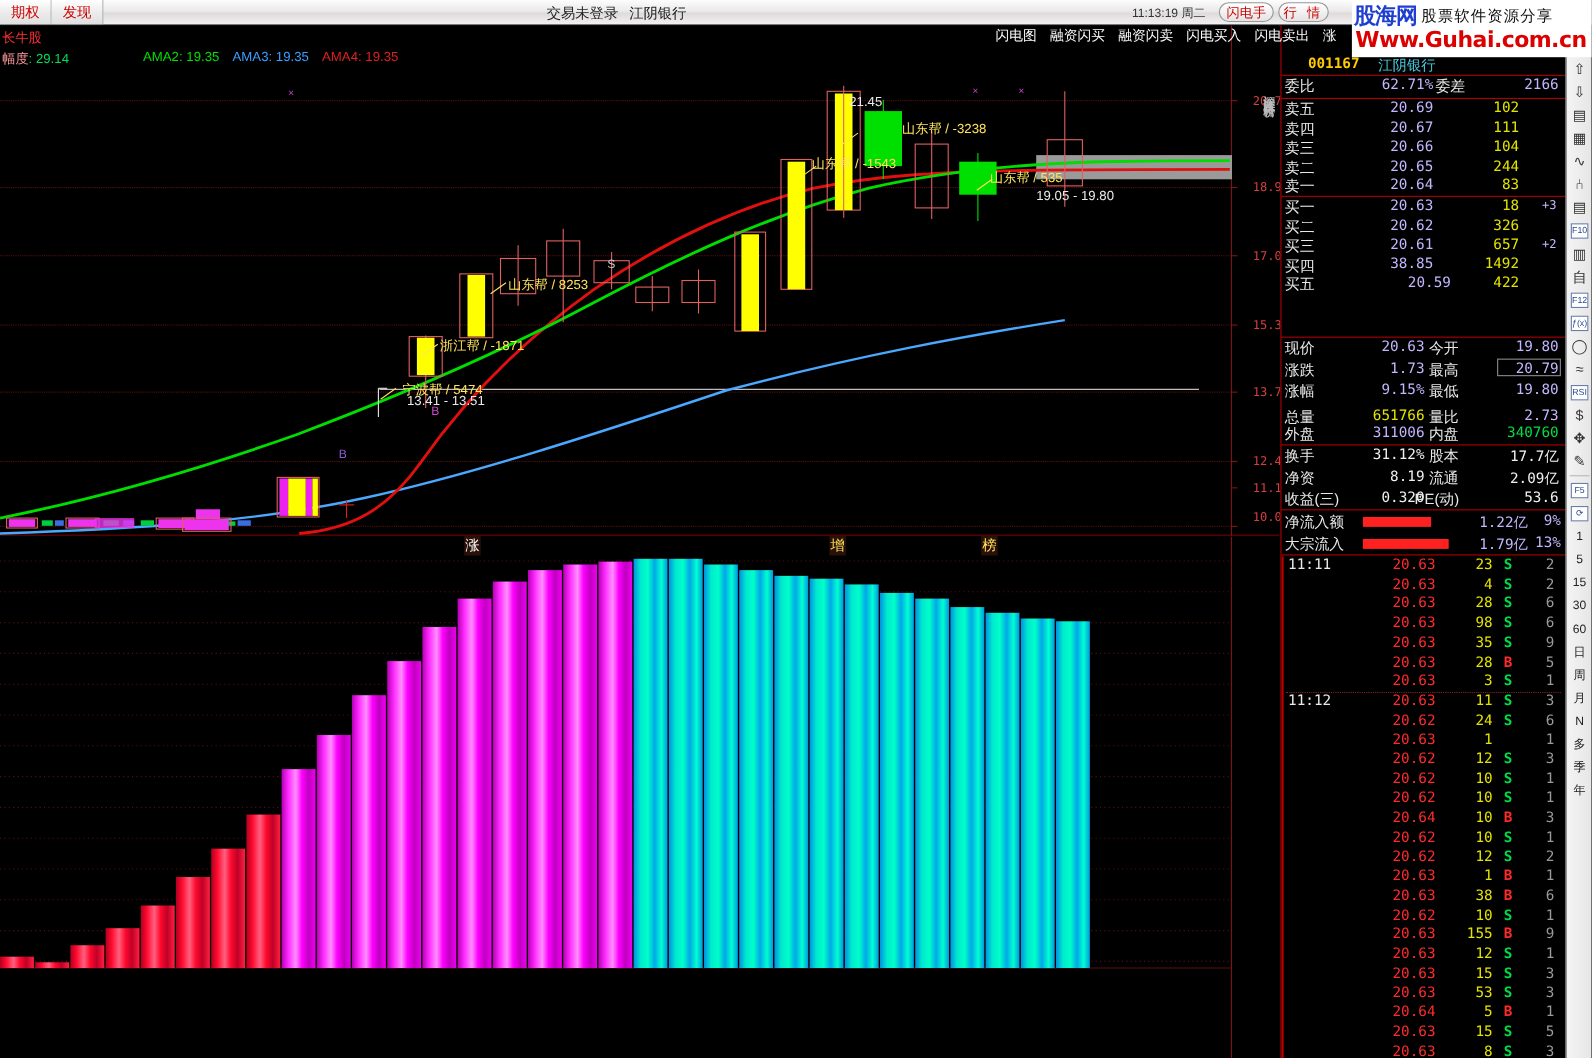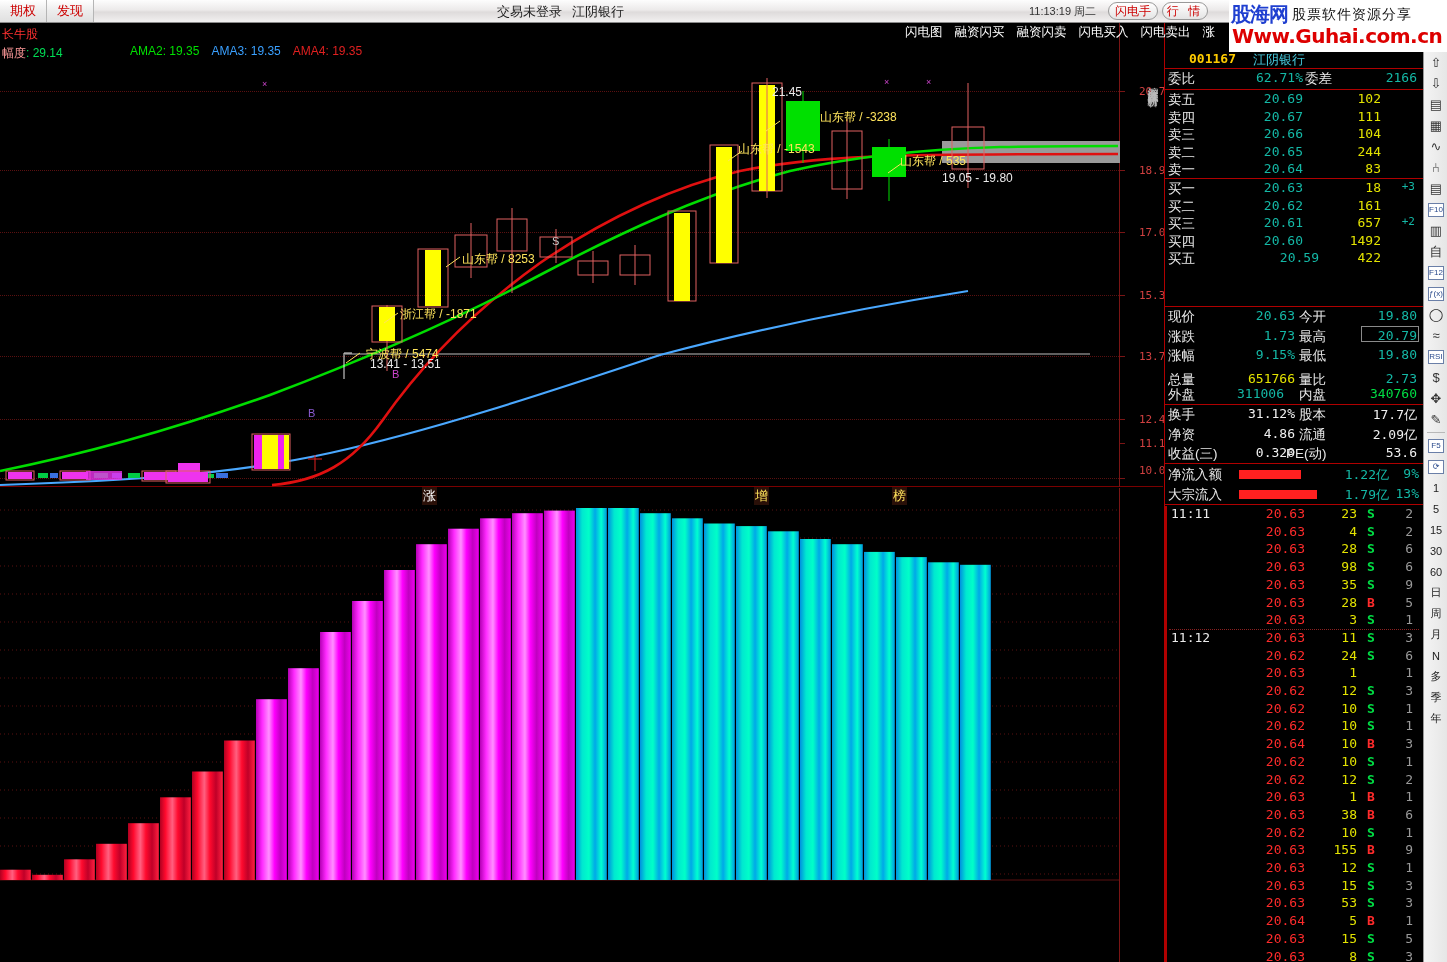--- a/index.html
+++ b/index.html
@@ -141,21 +141,21 @@
   }
   #q-code{ position:absolute; left:24px; top:0; color:#ffcc00; font-weight:bold;
            font-size:13px; font-family:"DejaVu Sans Mono",monospace;}
   #q-name{ position:absolute; left:88px; top:0; color:#46c8dc; font-size:13px;}
 
   .qrow{
     position:absolute; left:0; width:258px; height:17px; font-size:13px;
   }
   .q-lbl{ position:absolute; left:3px; color:#e8e8e8; font-size:13.5px; }
   .q-val{ position:absolute; text-align:right; font-family:"DejaVu Sans Mono",monospace; }
-  .red{color:#14b8a6;} .yel{color:#e3e300;} .grn{color:#00dd44;}
+  .red{color:#c4b5fd;} .yel{color:#e3e300;} .grn{color:#00dd44;}
   .wht{color:#f0f0f0;}
 
   .hr-red{ position:absolute; left:0; width:258px; height:1px; background:#b00000; }
 
   .q-lbl2{ position:absolute; color:#e8e8e8; font-size:13.5px; }
 
   
   #q-highlight-box{
     position:absolute; left:196px; width:58px; height:16px;
     border:1px solid #8a8a8a;
@@ -540,32 +540,32 @@
   <div id="bids">
       <div class="qrow" style="top: 157px;">
         <span class="q-lbl">买一</span>
         <span class="q-val red" style="left:60px;width:78px">20.63</span>
         <span class="q-val yel" style="left:140px;width:76px">18</span>
         <span class="q-val red" style="left:220px;width:30px;font-size:11px">+3</span>
       </div>
       <div class="qrow" style="top: 174.6px;">
         <span class="q-lbl">买二</span>
         <span class="q-val red" style="left:60px;width:78px">20.62</span>
-        <span class="q-val yel" style="left:140px;width:76px">161</span>
+        <span class="q-val yel" style="left:140px;width:76px">326</span>
         <span class="q-val red" style="left:220px;width:30px;font-size:11px"></span>
       </div>
       <div class="qrow" style="top: 192.2px;">
         <span class="q-lbl">买三</span>
         <span class="q-val red" style="left:60px;width:78px">20.61</span>
         <span class="q-val yel" style="left:140px;width:76px">657</span>
         <span class="q-val red" style="left:220px;width:30px;font-size:11px">+2</span>
       </div>
       <div class="qrow" style="top: 209.8px;">
         <span class="q-lbl">买四</span>
-        <span class="q-val red" style="left:60px;width:78px">20.60</span>
+        <span class="q-val red" style="left:60px;width:78px">38.85</span>
         <span class="q-val yel" style="left:140px;width:76px">1492</span>
         <span class="q-val red" style="left:220px;width:30px;font-size:11px"></span>
       </div>
       <div class="qrow" style="top: 227.4px;">
         <span class="q-lbl">买五</span>
         <span class="q-val red" style="left:76px;width:78px">20.59</span>
         <span class="q-val yel" style="left:140px;width:76px">422</span>
         <span class="q-val red" style="left:220px;width:30px;font-size:11px"></span>
       </div>
     </div>
@@ -591,36 +591,36 @@
         <span class="q-val red" style="left:176px;width:76px">19.80</span>
       </div>
       <div class="qrow" style="top: 348px;">
         <span class="q-lbl">总量</span>
         <span class="q-val yel" style="left:52px;width:78px">651766</span>
         <span class="q-lbl2" style="left:134px">量比</span>
         <span class="q-val red" style="left:176px;width:76px">2.73</span>
       </div>
       <div class="qrow" style="top: 363.4px;">
         <span class="q-lbl">外盘</span>
-        <span class="q-val red" style="left:41px;width:78px">311006</span>
+        <span class="q-val red" style="left:52px;width:78px">311006</span>
         <span class="q-lbl2" style="left:134px">内盘</span>
         <span class="q-val grn" style="left:176px;width:76px">340760</span>
       </div>
     </div>
   <div class="hr-red" style="top:381px"></div>
   <div id="stats2">
       <div class="qrow" style="top: 383px;">
         <span class="q-lbl">换手</span>
         <span class="q-val wht" style="left:52px;width:78px">31.12%</span>
         <span class="q-lbl2" style="left:134px">股本</span>
         <span class="q-val wht" style="left:176px;width:76px">17.7亿</span>
       </div>
       <div class="qrow" style="top: 402.6px;">
         <span class="q-lbl">净资</span>
-        <span class="q-val wht" style="left:52px;width:78px">4.86</span>
+        <span class="q-val wht" style="left:52px;width:78px">8.19</span>
         <span class="q-lbl2" style="left:134px">流通</span>
         <span class="q-val wht" style="left:176px;width:76px">2.09亿</span>
       </div>
       <div class="qrow" style="top: 422.2px;">
         <span class="q-lbl">收益(三)</span>
         <span class="q-val wht" style="left:52px;width:78px">0.320</span>
         <span class="q-lbl2" style="left:121px">PE(动)</span>
         <span class="q-val wht" style="left:176px;width:76px">53.6</span>
       </div>
     </div>

